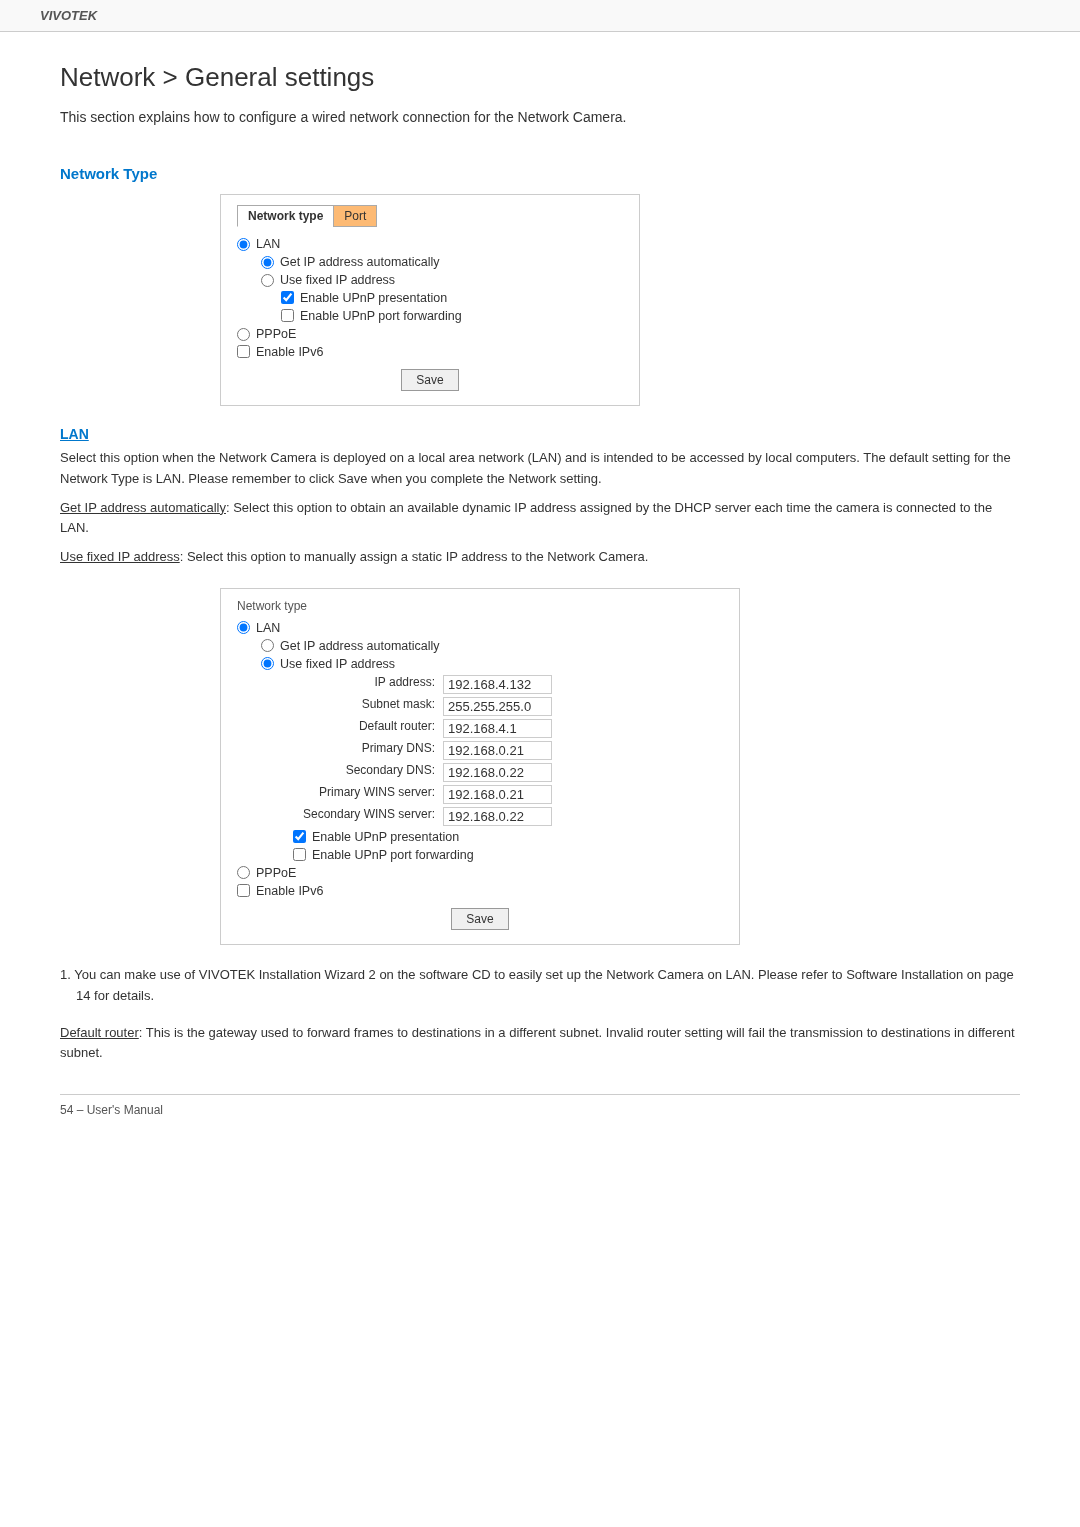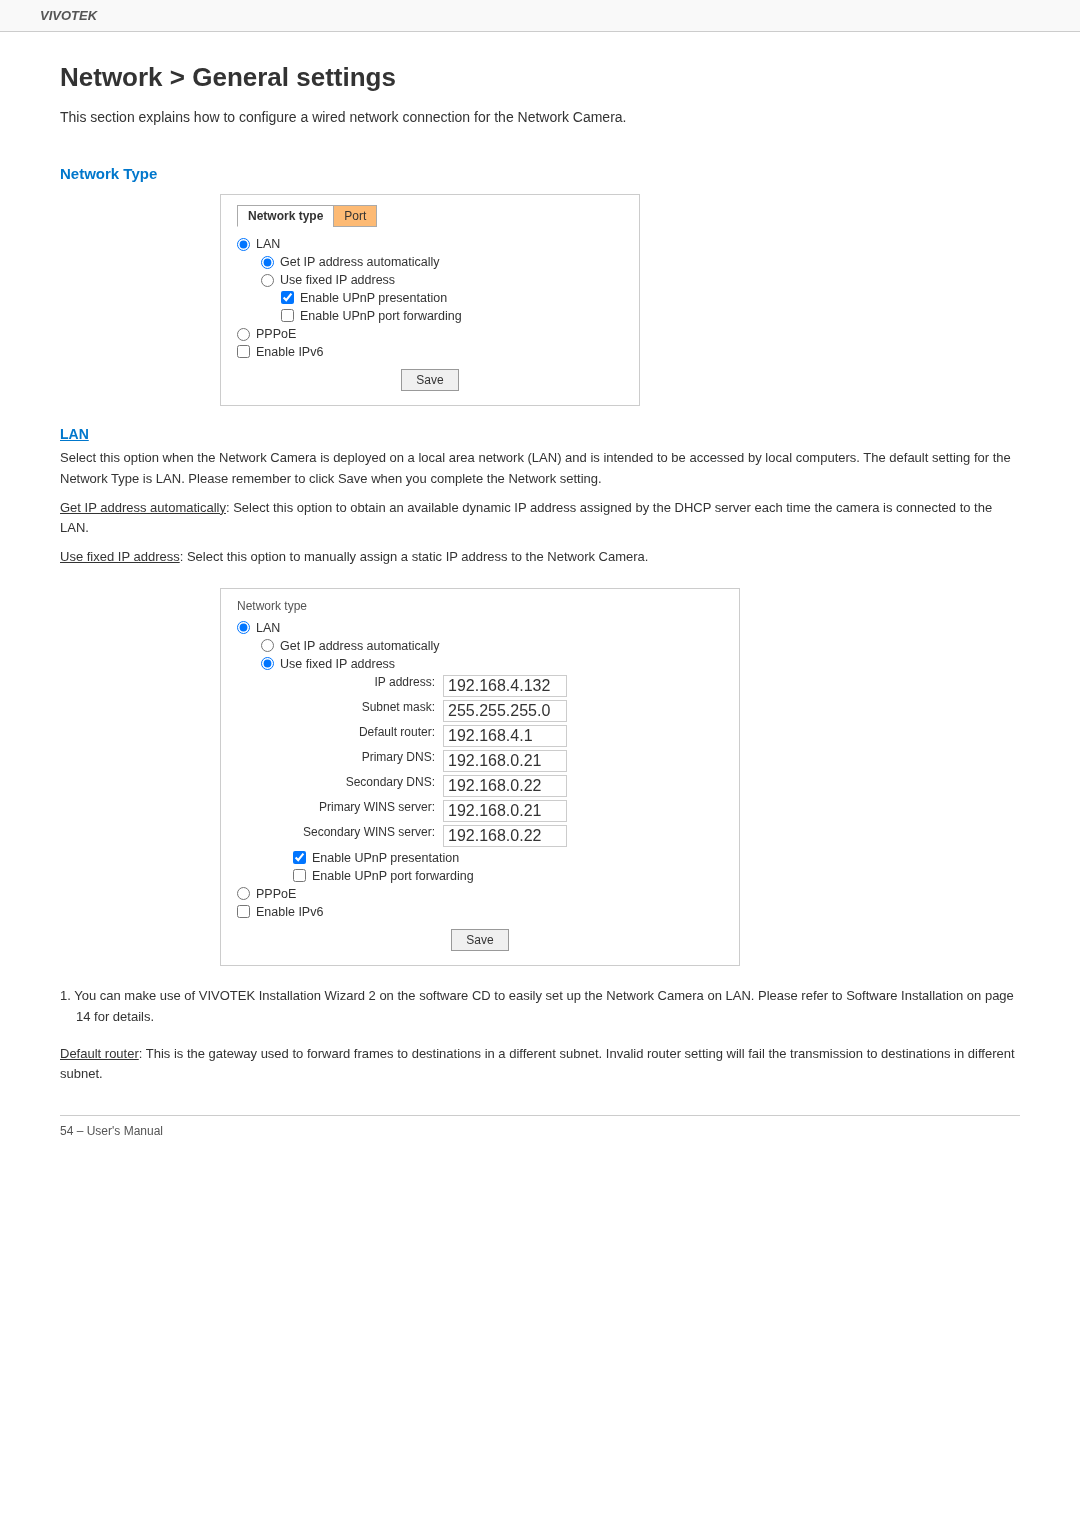--- a/index.html
+++ b/index.html
@@ -18,21 +18,21 @@
       font-weight: bold;
       font-size: 13px;
       color: #555;
       background: #f9f9f9;
     }
     .content {
       padding: 30px 60px;
     }
     h1.page-title {
       font-size: 26px;
-      font-weight: bold;
+      font-weight: normal;
       color: #333;
       margin-bottom: 16px;
     }
     .intro-text {
       font-size: 14px;
       color: #333;
       margin-bottom: 40px;
     }
     .section-title {
       font-size: 15px;
@@ -122,25 +122,25 @@
       margin: 3px 0;
     }
     .field-label {
       width: 150px;
       text-align: right;
       color: #333;
       font-size: 12px;
       padding-right: 8px;
     }
     .field-value {
-      font-size: 16px;
+      font-size: 13px;
       color: #333;
       border: 1px solid #ccc;
       padding: 1px 4px;
-      width: 124px;
+      width: 109px;
       background: #fff;
     }
     .body-section {
       margin-bottom: 20px;
     }
     .body-subtitle {
       font-size: 14px;
       font-weight: bold;
       color: #0077cc;
       text-decoration: underline;

